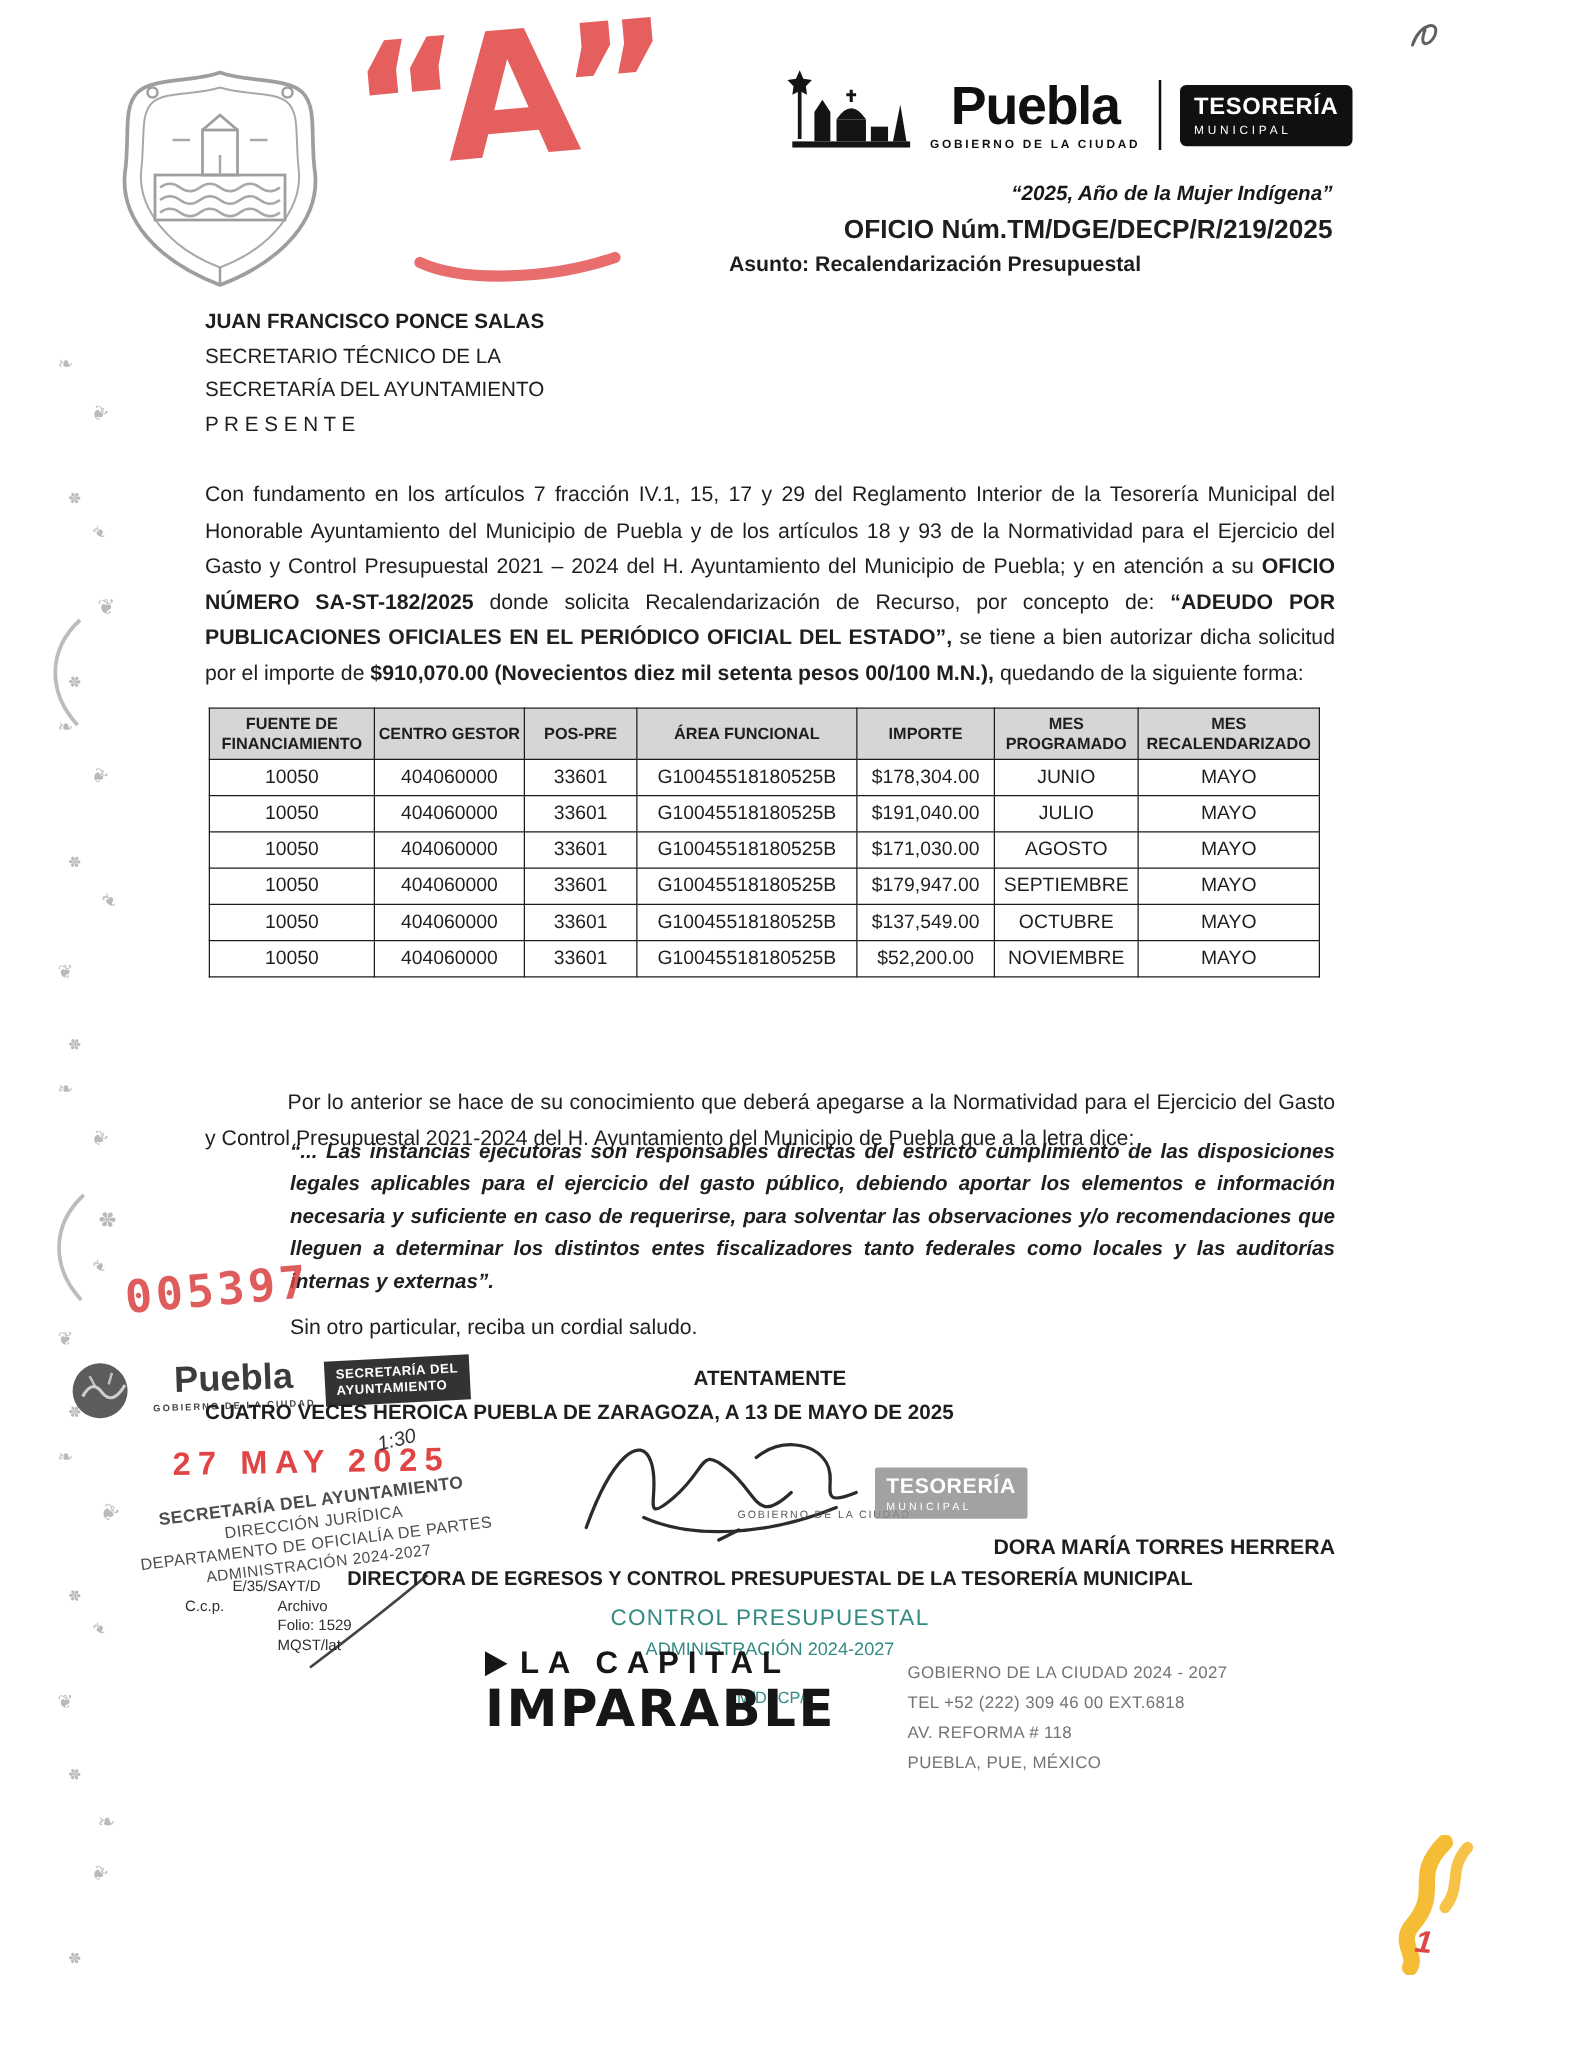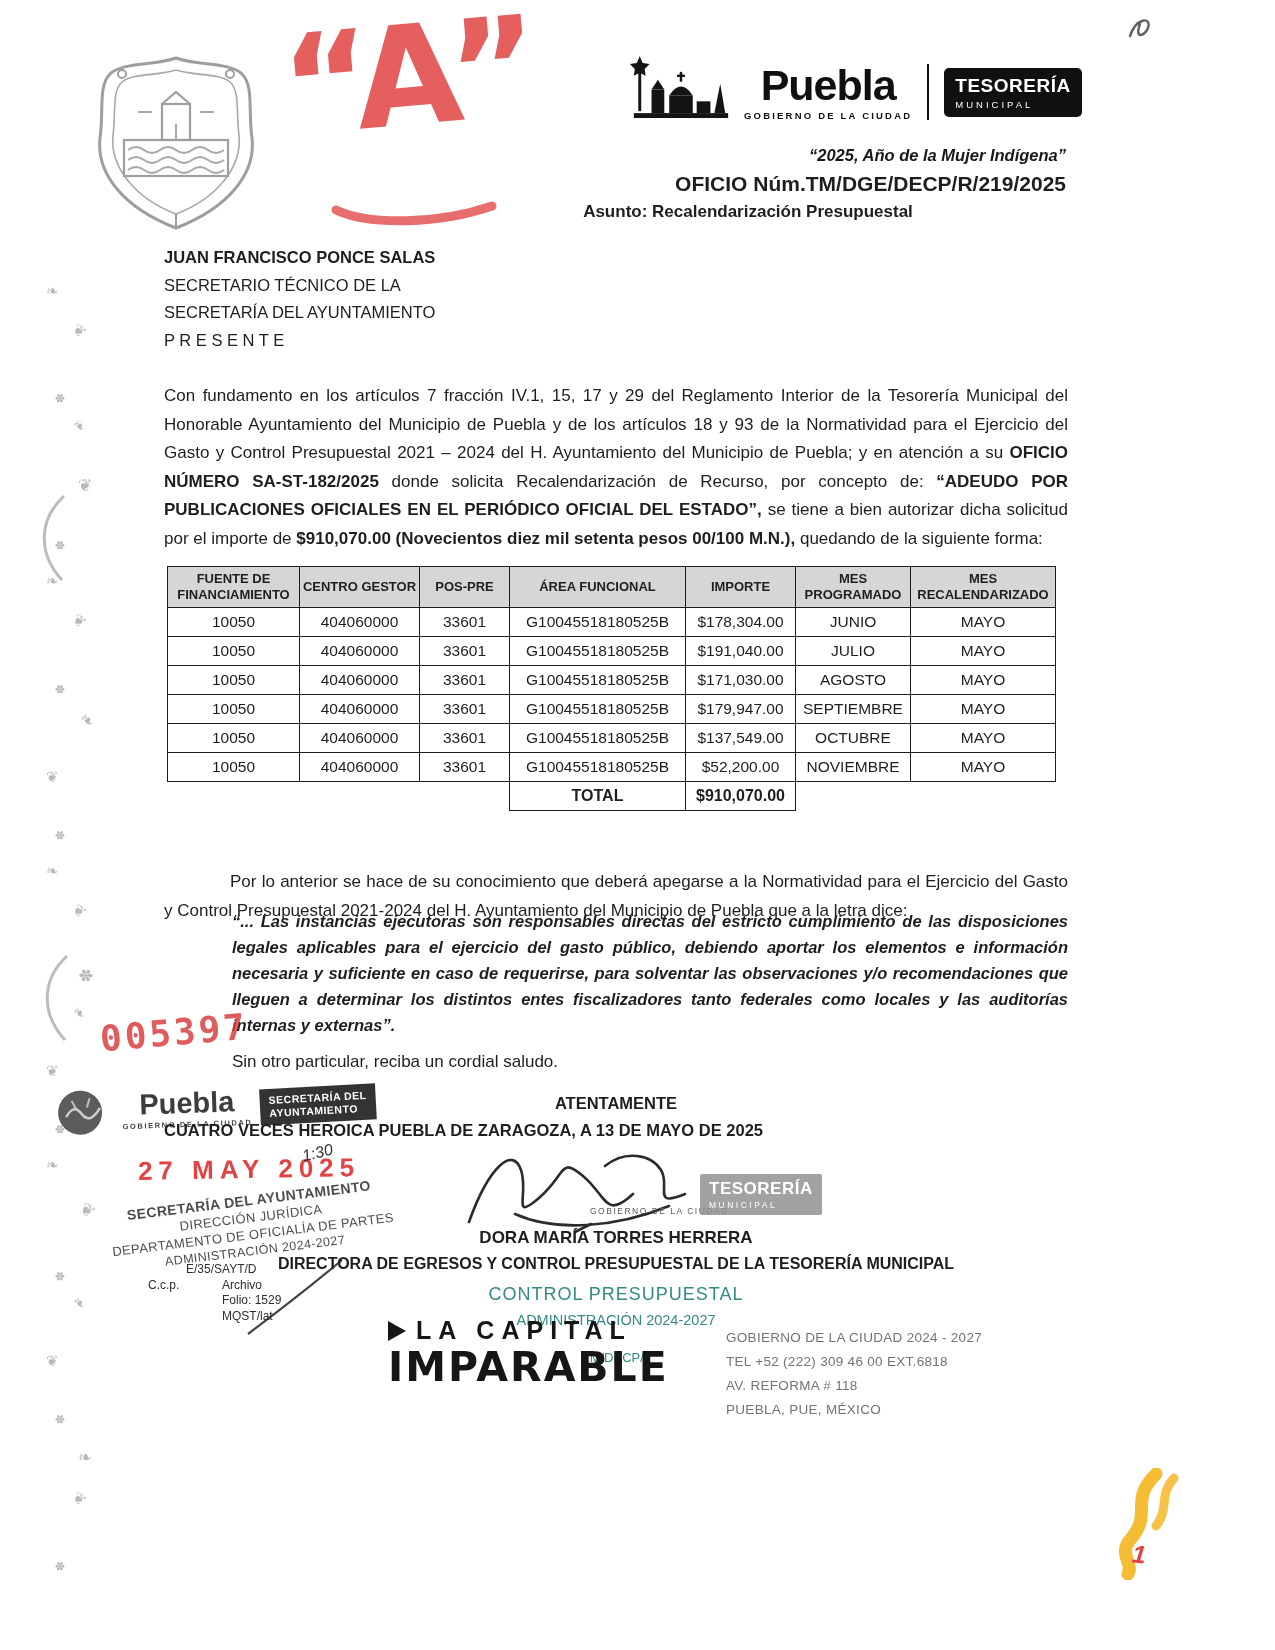--- a/index.html
+++ b/index.html
@@ -65,21 +65,21 @@
   td.nb{border:none;background:transparent;}
   td.total-label,td.total-value{font-weight:bold;font-size:16px;}
 
   
   #folio-red{left:100px;top:1012px;font-size:36px;font-weight:bold;color:#d94040;
     letter-spacing:3px;transform:rotate(-5deg);opacity:.85;font-family:"DejaVu Sans Mono",monospace;}
 
   
   #atentamente{left:164px;top:1094px;width:904px;text-align:center;font-weight:bold;font-size:16.5px;}
   #place-date{left:164px;top:1121px;width:904px;text-align:left;font-weight:bold;font-size:16.5px;}
-  #sign-name{left:164px;top:1228px;width:904px;text-align:center;font-weight:bold;font-size:17px;}
+  #sign-name{left:164px;top:1228px;width:904px;text-align:right;font-weight:bold;font-size:17px;}
   #sign-title{left:164px;top:1255px;width:904px;text-align:center;font-weight:bold;font-size:16px;}
   #signature-scribble{left:455px;top:1136px;}
   #gob-small{left:590px;top:1206px;font-size:8.5px;letter-spacing:1.5px;color:#5a5a5a;}
   #tesoreria-stamp{left:700px;top:1174px;background:#8e8e8e;color:#fff;opacity:.82;
     padding:5px 9px;border-radius:2px;}
   #tesoreria-stamp .l1{font-size:17px;font-weight:bold;letter-spacing:.5px;}
   #tesoreria-stamp .l2{font-size:8.5px;letter-spacing:2.5px;margin-top:1px;}
   #egresos-stamp{left:164px;top:1284px;width:904px;text-align:center;color:#0f766e;opacity:.85;}
   #egresos-stamp .e1{font-size:18px;letter-spacing:1px;}
   #egresos-stamp .e2{font-size:14.5px;margin-top:7px;}
@@ -296,26 +296,20 @@
         </tr>
         <tr>
           <td>10050</td>
           <td>404060000</td>
           <td>33601</td>
           <td>G10045518180525B</td>
           <td>$52,200.00</td>
           <td>NOVIEMBRE</td>
           <td>MAYO</td>
         </tr>
-        <tr>
-        <td class="nb" colspan="3"></td>
-        <td class="total-label">TOTAL</td>
-        <td class="total-value">$910,070.00</td>
-        <td class="nb" colspan="2"></td>
-      </tr>
     </tbody>
   </table>
 </div>
 
 <p id="p2" class="abs">Por lo anterior se hace de su conocimiento que deberá apegarse a la Normatividad para el Ejercicio del Gasto y Control Presupuestal 2021-2024 del H. Ayuntamiento del Municipio de Puebla que a la letra dice:</p>
 
 <p id="quote" class="abs">“... Las instancias ejecutoras son responsables directas del estricto cumplimiento de las disposiciones legales aplicables para el ejercicio del gasto público, debiendo aportar los elementos e información necesaria y suficiente en caso de requerirse, para solventar las observaciones y/o recomendaciones que lleguen a determinar los distintos entes fiscalizadores tanto federales como locales y las auditorías internas y externas”.</p>
 
 <div id="folio-red" class="abs">005397</div>
 

